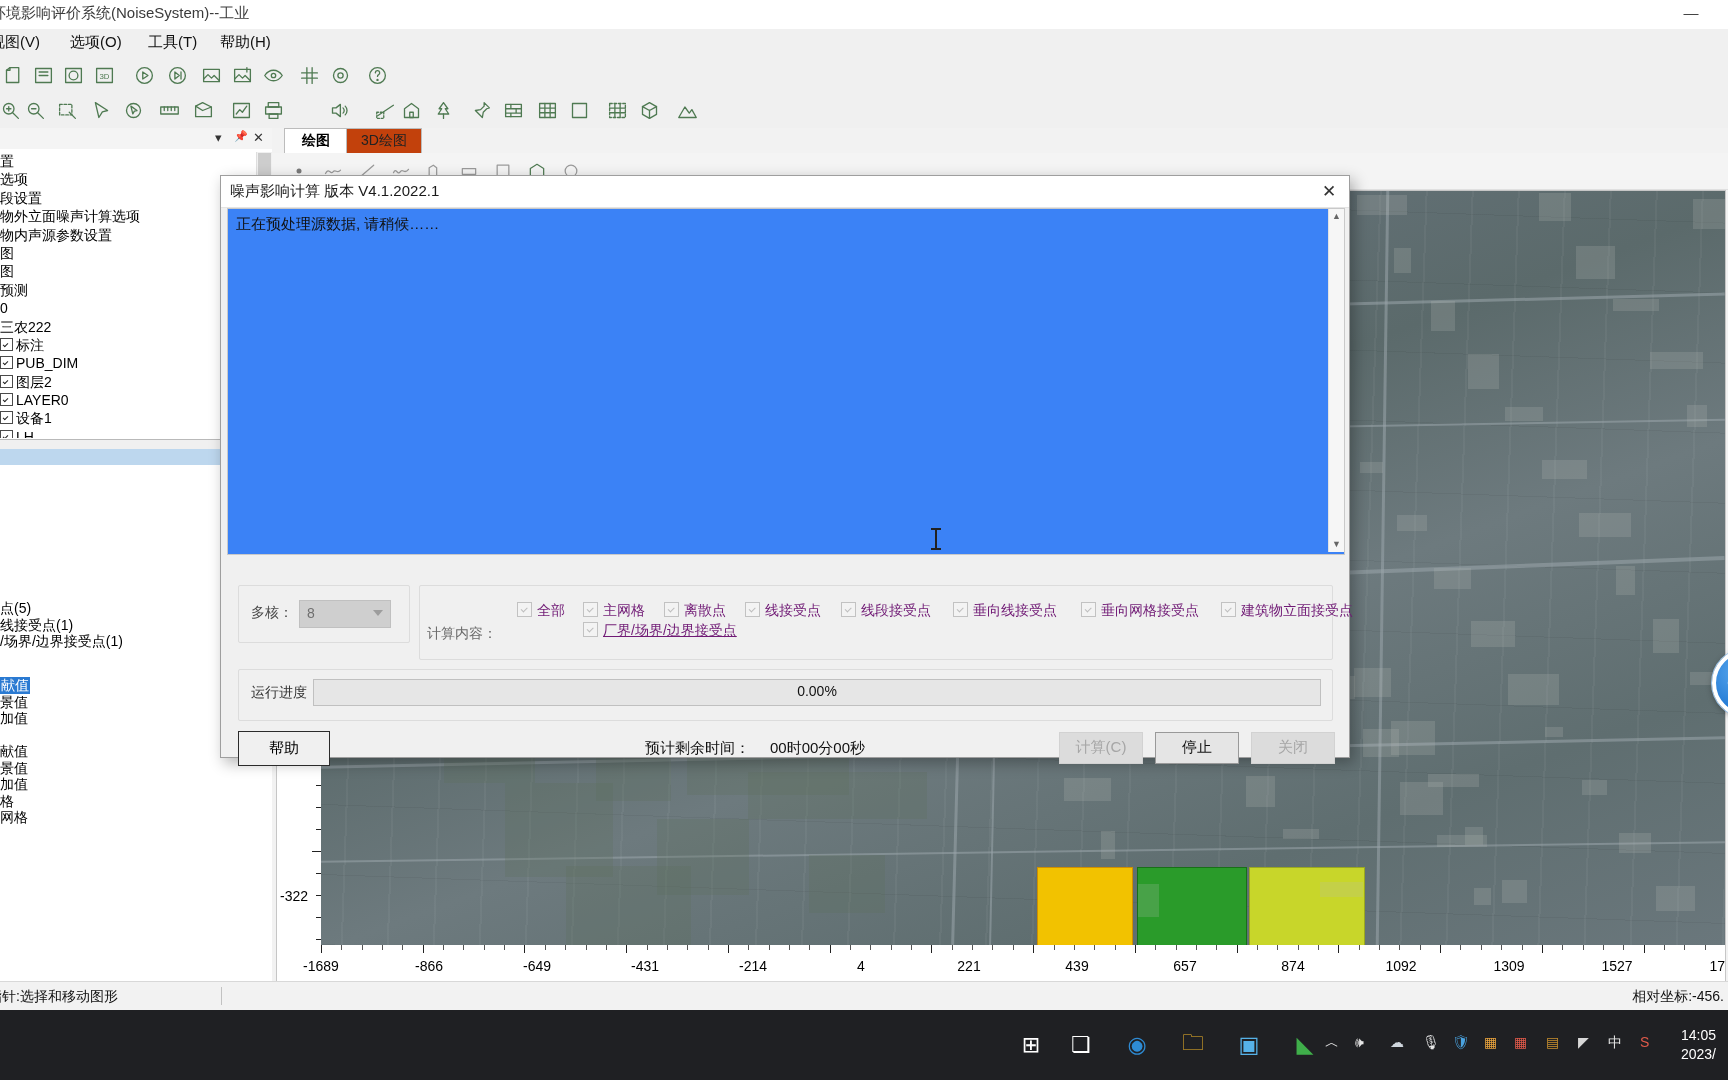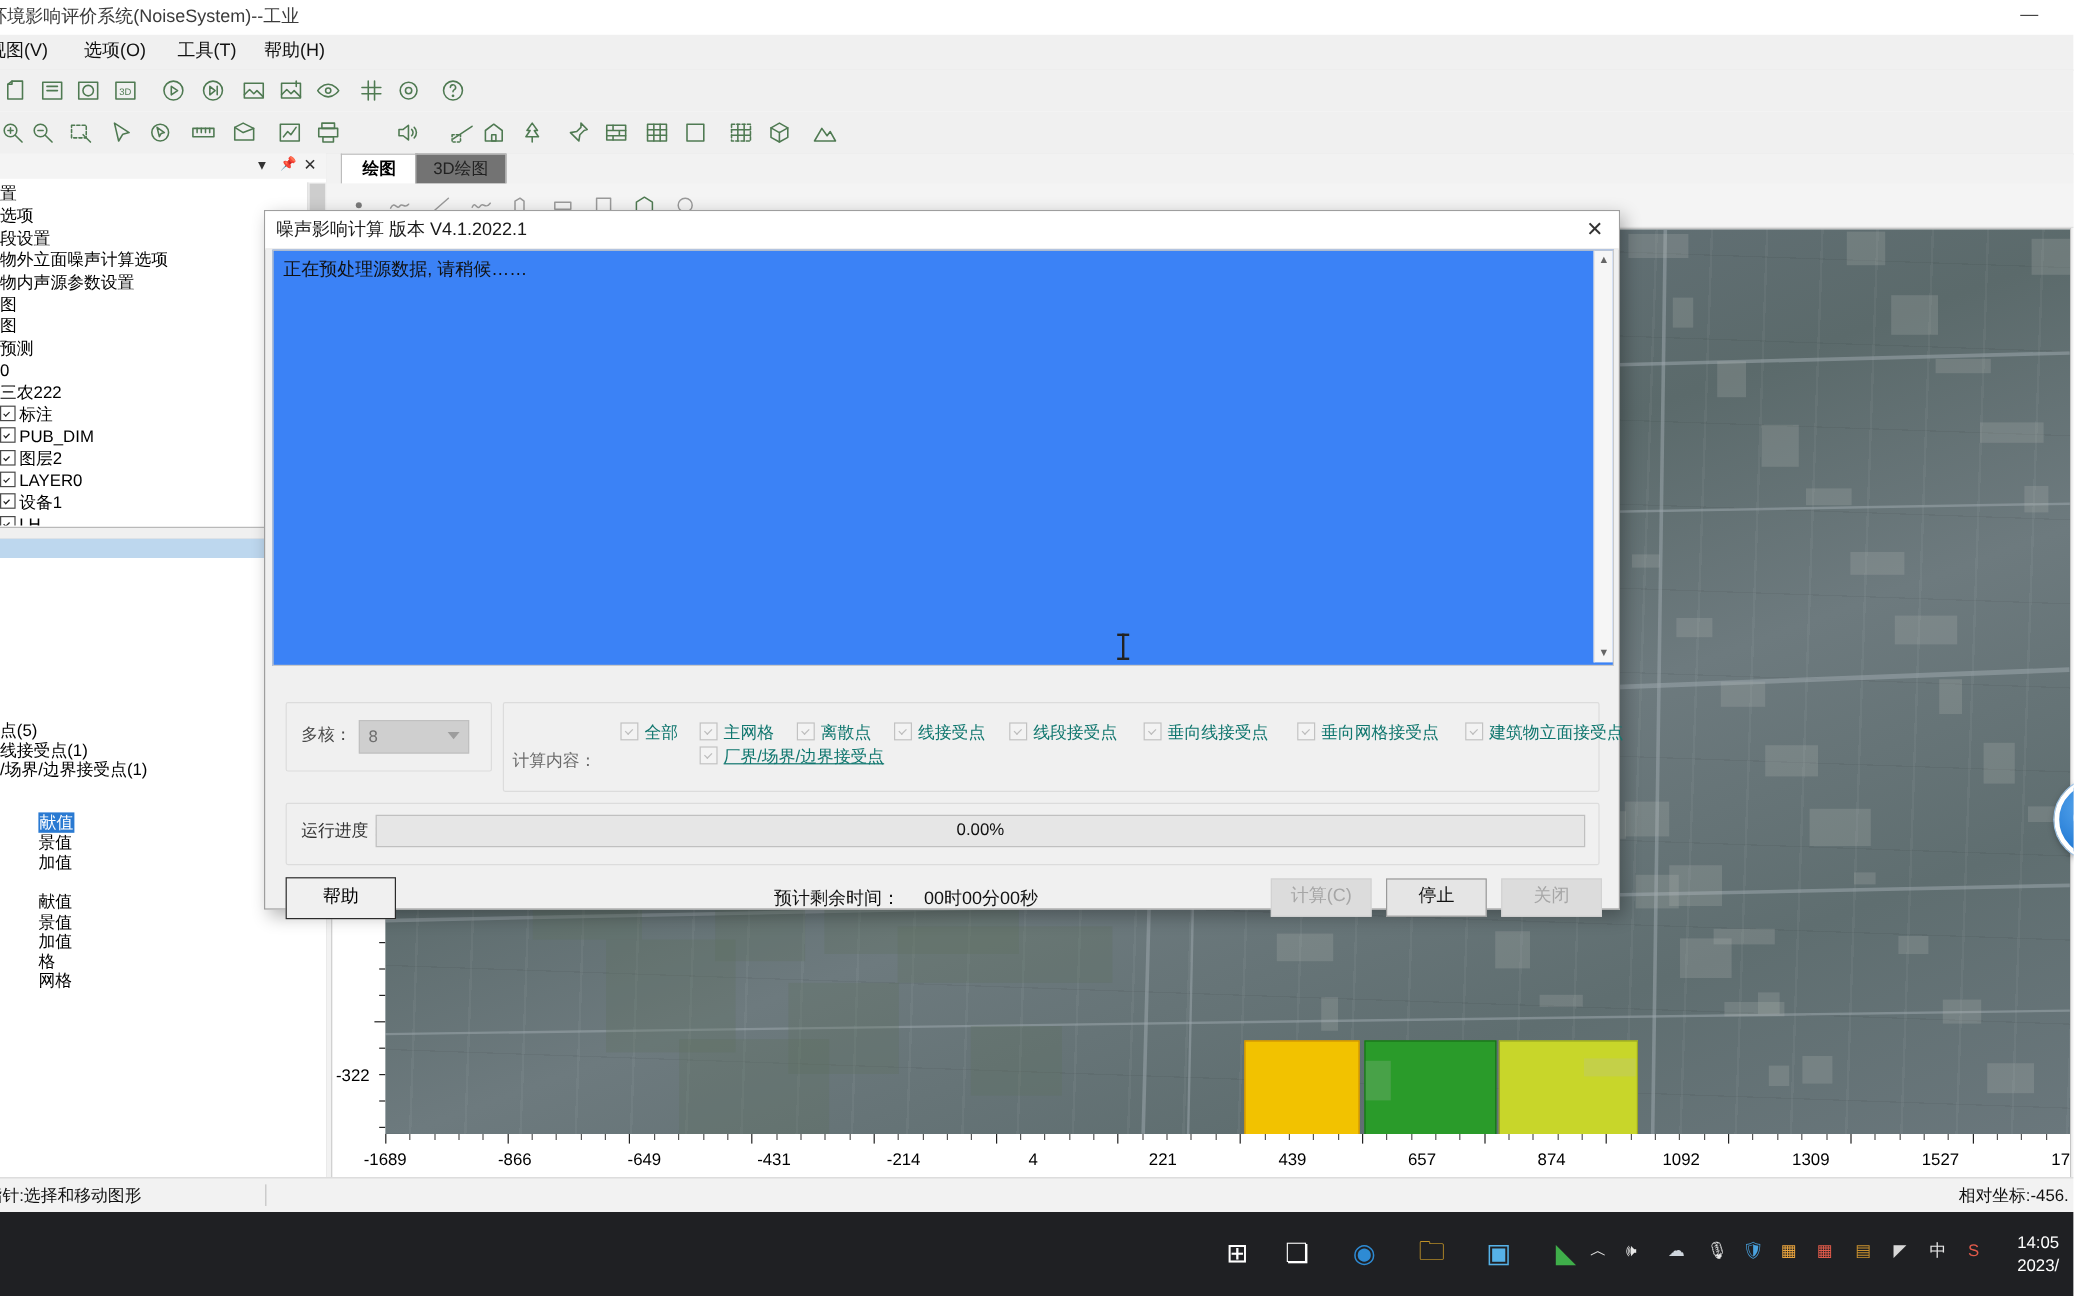--- a/index.html
+++ b/index.html
@@ -41,31 +41,31 @@
   .tree-vscroll .up{top:0}.tree-vscroll .dn{bottom:0}
 
   .lp-split{position:absolute;left:0;top:311px;width:272px;height:9px;background:#f0f0f0;border-top:1px solid #b9b9b9;border-bottom:1px solid #b9b9b9;}
   .lp-bluebar{position:absolute;left:0;top:321px;width:272px;height:16px;background:#bdd7ee;}
   .combo-row{position:absolute;left:0;top:414px;width:272px;height:30px;}
   .combo{position:absolute;left:16px;top:1px;width:262px;height:26px;background:#eeeeee;border:1px solid #acacac;}
   .combo .v{position:absolute;left:6px;top:4px;font-size:14px;white-space:nowrap;}
 
   .lp-list{position:absolute;left:0;top:472px;width:272px;font-size:14px;line-height:16.5px;}
   .lp-list .r{height:16.5px;white-space:nowrap;}
-  .lp-list2{position:absolute;left:0;top:549px;width:272px;font-size:14px;line-height:16.5px;margin-left:32px;}
+  .lp-list2{position:absolute;left:0;top:549px;width:272px;font-size:14px;line-height:16.5px;}
   .lp-list2 .r{height:16.5px;white-space:nowrap;}
   .hl{background:#2a7ad2;color:#ffffff;display:inline-block;padding:0 1px;}
   .clearbtn{position:absolute;left:119px;top:883px;width:152px;height:24px;background:#e1e1e1;border:1px solid #9a9a9a;font-size:14px;text-align:center;line-height:23px;color:#000;}
 
   
   .main{position:absolute;left:272px;top:128px;width:1456px;height:853px;background:#f2f2f2;}
   .tabs{position:absolute;left:0;top:0;width:1456px;height:25px;background:#f2f2f2;}
   .tab{position:absolute;top:0;height:24px;font-size:14px;line-height:22px;text-align:center;border:1px solid #bcbcbc;border-bottom:none;}
   .tab.active{background:#ffffff;color:#000;font-weight:600;}
-  .tab.idle{background:#737373;color:#222;}
+  .tab.idle{background:#c2410c;color:#222;}
   .drawtb{position:absolute;left:0;top:25px;width:1456px;height:36px;background:#f4f4f4;border-bottom:1px solid #e0e0e0;}
   .dbtn{position:absolute;top:6px;width:26px;height:24px;display:flex;align-items:center;justify-content:center;}
 
   .canvas{position:absolute;left:4px;top:62px;width:1448px;height:791px;background:#ffffff;border:1px solid #c6c6c6;overflow:hidden;}
   .sat{position:absolute;left:44px;top:0px;width:1404px;height:754px;
        background:
          repeating-linear-gradient(92deg, rgba(255,255,255,.045) 0 2px, rgba(0,0,0,0) 2px 46px),
          repeating-linear-gradient(2deg, rgba(0,0,0,.05) 0 1px, rgba(0,0,0,0) 1px 70px),
          linear-gradient(160deg,#5c6a6c 0%,#66737a 20%,#5b6a6b 42%,#6d7a7e 60%,#5f6e70 80%,#6a777c 100%);
   }
@@ -121,21 +121,21 @@
   .grp.cores{left:17px;top:409px;width:170px;height:56px;}
   .grp.content{left:198px;top:409px;width:912px;height:73px;}
   .grp.prog{left:17px;top:493px;width:1093px;height:50px;}
 
   .lbl-cores{position:absolute;left:30px;top:428px;font-size:14px;color:#4a4a4a;}
   .sel-cores{position:absolute;left:78px;top:424px;width:90px;height:26px;background:#cfcfcf;border:1px solid #c0c0c0;}
   .sel-cores .v{position:absolute;left:7px;top:4px;font-size:14px;color:#6f6f6f;}
   .sel-cores .cv{position:absolute;right:7px;top:9px;width:0;height:0;border-left:5px solid transparent;border-right:5px solid transparent;border-top:6px solid #9d9d9d;}
   .lbl-content{position:absolute;left:206px;top:449px;font-size:14px;color:#6a6a6a;white-space:nowrap;}
 
-  .ck{position:absolute;font-size:14px;color:#0f766e;white-space:nowrap;}
+  .ck{position:absolute;font-size:14px;color:#701a75;white-space:nowrap;}
   .ck .bx{display:inline-block;width:13px;height:13px;border:1px solid #c2c2c2;background:#f3f3f3;margin-right:5px;position:relative;top:2px;}
   .ck .bx:after{content:"";position:absolute;left:3px;top:4px;width:5px;height:2.5px;border-left:1.7px solid #bdbdbd;border-bottom:1.7px solid #bdbdbd;transform:rotate(-45deg);}
 
   .lbl-prog{position:absolute;left:30px;top:508px;font-size:14px;color:#333;}
   .pbar{position:absolute;left:92px;top:503px;width:1006px;height:25px;background:#e6e6e6;border:1px solid #c0c0c0;}
   .pbar .pt{position:absolute;left:0;top:0;width:100%;text-align:center;line-height:23px;font-size:14px;color:#111;}
 
   .btn{position:absolute;font-size:15px;text-align:center;}
   .btn.help{left:17px;top:555px;width:90px;height:33px;background:#f0f0f0;border:1px solid #2b2b2b;line-height:31px;color:#000;}
   .eta{position:absolute;left:424px;top:563px;font-size:15px;color:#111;white-space:nowrap;}

